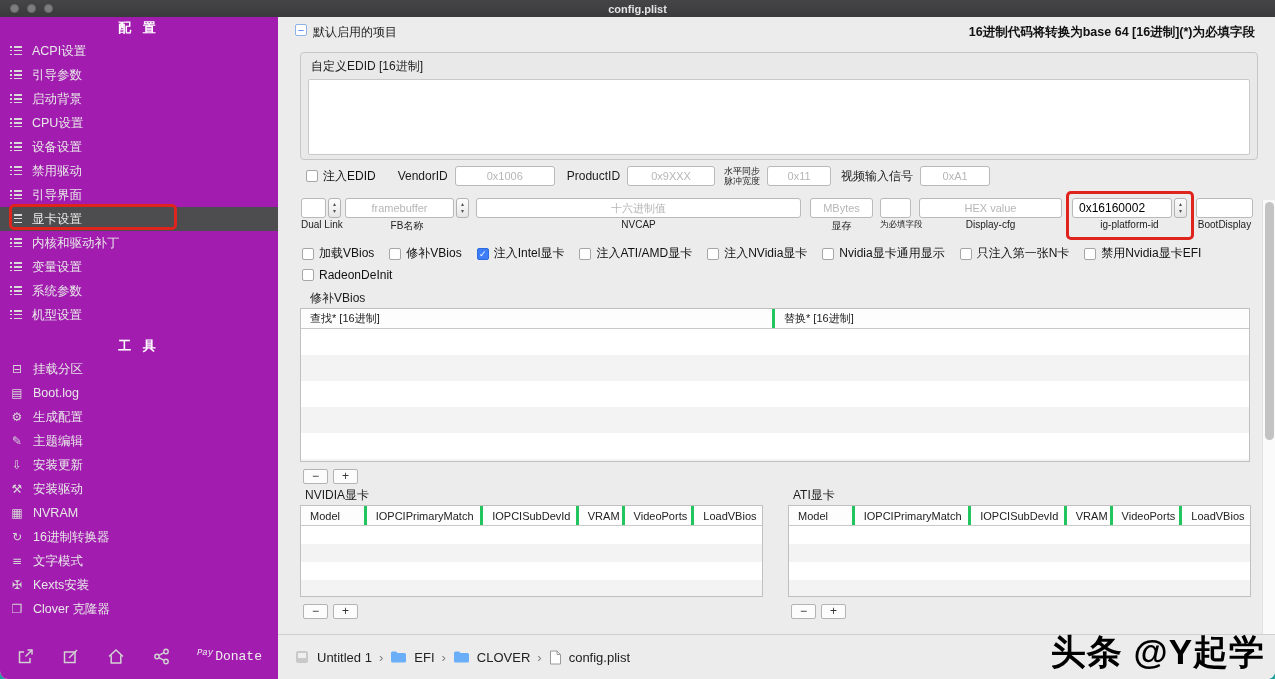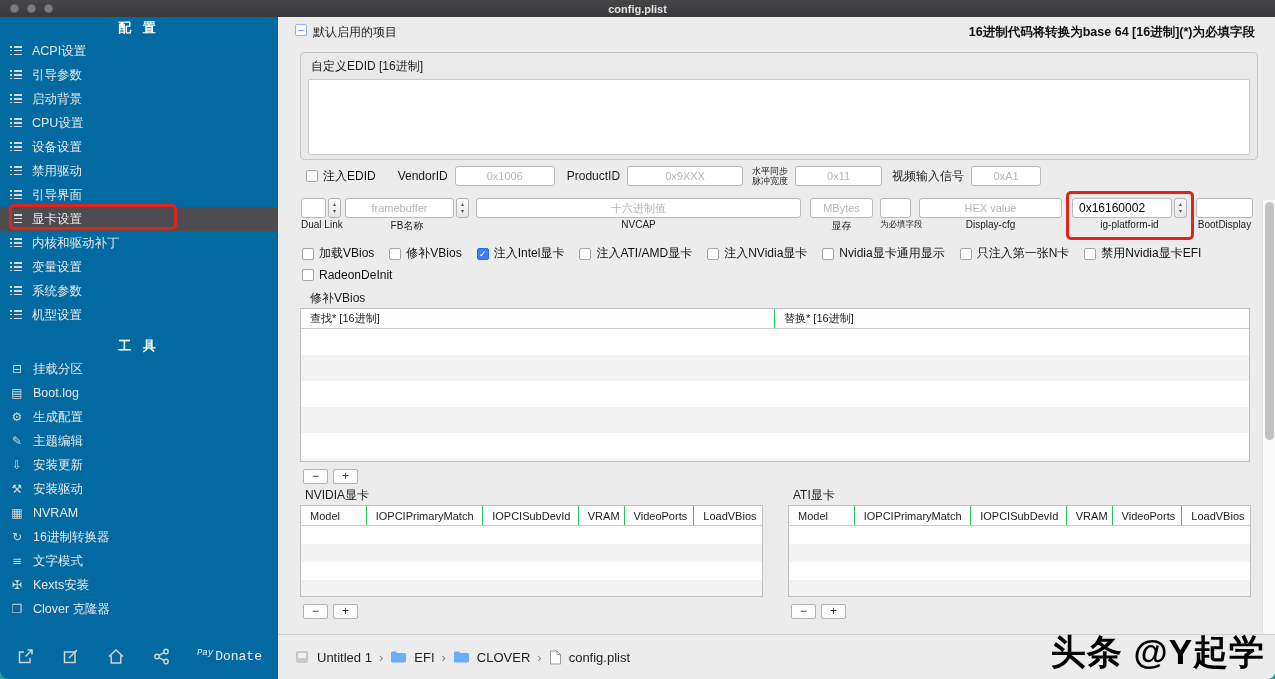--- a/index.html
+++ b/index.html
@@ -9,21 +9,21 @@
             border-radius:0 0 8px 8px; background:#ececec; }
 
   
   .titlebar { position:absolute; top:0; left:0; right:0; height:17px;
               background:linear-gradient(#454547,#3a3a3c); display:flex; align-items:center; justify-content:center; }
   .lights { position:absolute; left:10px; top:4px; display:flex; gap:8px; }
   .light { width:9px; height:9px; border-radius:50%; background:#7d7d7d; border:1px solid #6a6a6a; }
   .wtitle { color:#e3e3e3; font-size:11px; font-weight:bold; }
 
   
-  .sidebar { position:absolute; top:17px; left:0; width:278px; bottom:0; background:#0369a1; color:#e8e8e8; }
+  .sidebar { position:absolute; top:17px; left:0; width:278px; bottom:0; background:#a21caf; color:#e8e8e8; }
   .sb-header { height:22px; display:flex; align-items:center; justify-content:center;
                font-size:13px; font-weight:bold; letter-spacing:4px; color:#fff; }
   .sb-item { height:24px; display:flex; align-items:center; padding-left:10px; gap:9px;
              font-size:12.5px; cursor:default; white-space:nowrap; }
   .sb-item.selected { background:#4d4d4f; }
   .li-ic { width:13px; height:12px; display:inline-block; flex:0 0 13px;
            background-image:
              repeating-linear-gradient(to bottom,#d9d9d9 0 1.6px,transparent 1.6px 3.9px),
              repeating-linear-gradient(to bottom,#d9d9d9 0 1.6px,transparent 1.6px 3.9px);
            background-size:2px 11px, 8px 11px;
@@ -87,21 +87,21 @@
   .g7 input.tf { text-align:left; padding-left:6px; font-size:12px; color:#000; }
 
   .sec-cb1 { position:absolute; top:228px; left:24px; display:flex; gap:15px; }
   .sec-cb2 { position:absolute; top:251px; left:24px; display:flex; }
 
   .patch-label { position:absolute; top:273px; left:32px; font-size:12px; color:#1c1c1c; }
   .table { position:absolute; background:#fff; border:1px solid #c0c0c0; }
   .patch-table { top:291px; left:22px; width:950px; height:154px; }
   .thead { display:flex; height:20px; border-bottom:1px solid #c9c9c9; background:#fdfdfd;
            font-size:11px; color:#222; align-items:center; }
-  .thead .th { padding-left:9px; border-right:1px solid #22c55e; height:100%; display:flex; align-items:center;
+  .thead .th { padding-left:9px; border-right:3px solid #22c55e; height:100%; display:flex; align-items:center;
                white-space:nowrap; overflow:hidden; }
   .thead .th:last-child { border-right:none; }
   .patch-table .th { width:50%; }
   .tbody-stripes { position:absolute; left:0; right:0; top:20px; bottom:0;
                    background:repeating-linear-gradient(to bottom,#fff 0 26px,#f3f3f3 26px 52px); }
   .gpu-stripes { background:repeating-linear-gradient(to bottom,#fff 0 18px,#f3f3f3 18px 36px); }
 
   .mp { position:absolute; display:flex; gap:5px; }
   .mp1 { top:452px; left:25px; }
   .mp2 { top:587px; left:25px; }
@@ -305,23 +305,23 @@
     </div>
 
     <div class="sec-edid">
       <label class="cb" style="margin-left:6px">
           <span class="box"></span>
           <span>注入EDID</span>
         </label>
       <span style="margin-left:22px">VendorID</span>
       <input class="tf" style="width: 100px; margin-left: 7px;" placeholder="0x1006">
       <span style="margin-left:12px">ProductID</span>
-      <input class="tf" style="width: 116px; margin-left: 7px;" placeholder="0x9XXX">
+      <input class="tf" style="width: 88px; margin-left: 7px;" placeholder="0x9XXX">
       <span class="mini2" style="margin-left:9px"><span>水平同步</span><br><span>脉冲宽度</span></span>
-      <input class="tf" style="width: 87px; margin-left: 7px;" placeholder="0x11">
+      <input class="tf" style="width: 64px; margin-left: 7px;" placeholder="0x11">
       <span style="margin-left:10px">视频输入信号</span>
       <input class="tf" style="width: 70px; margin-left: 7px;" placeholder="0xA1">
     </div>
 
     <div class="sec-controls">
       <div class="cg g1">
         <div class="row">
             <input class="tf" style="">
             <span class="stepper">
               <span>▴</span>

